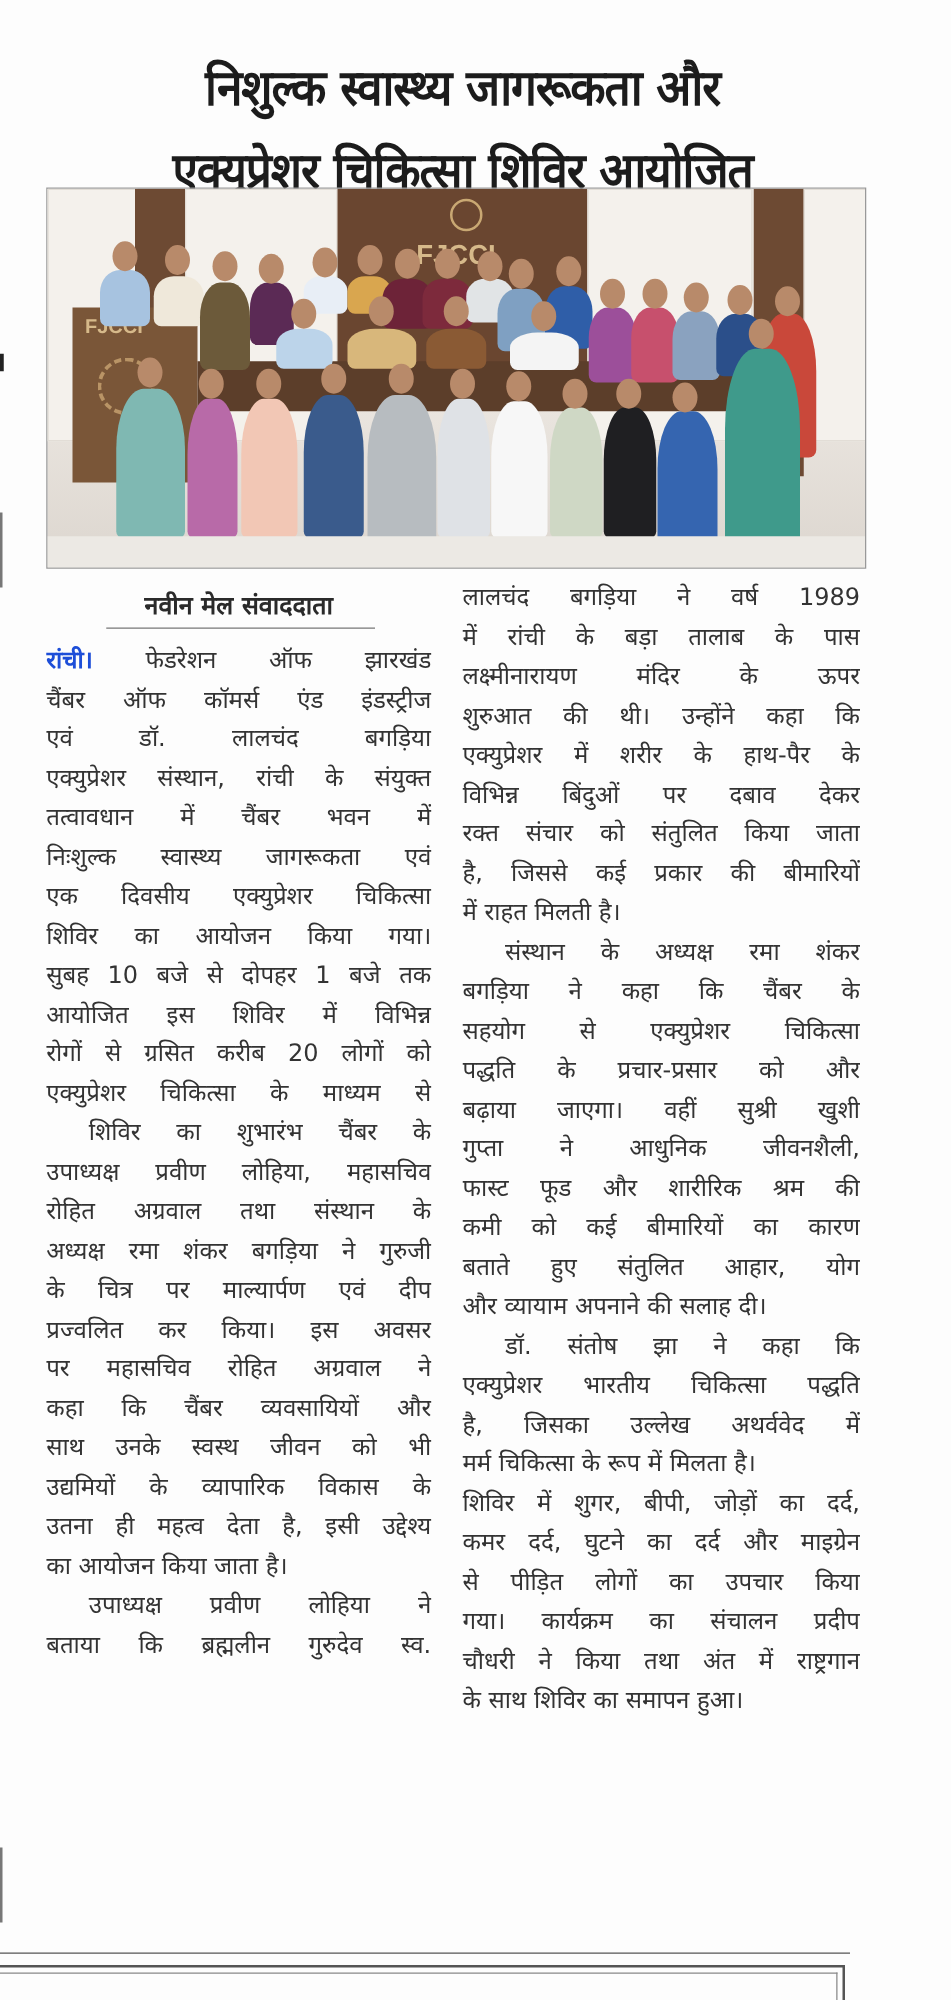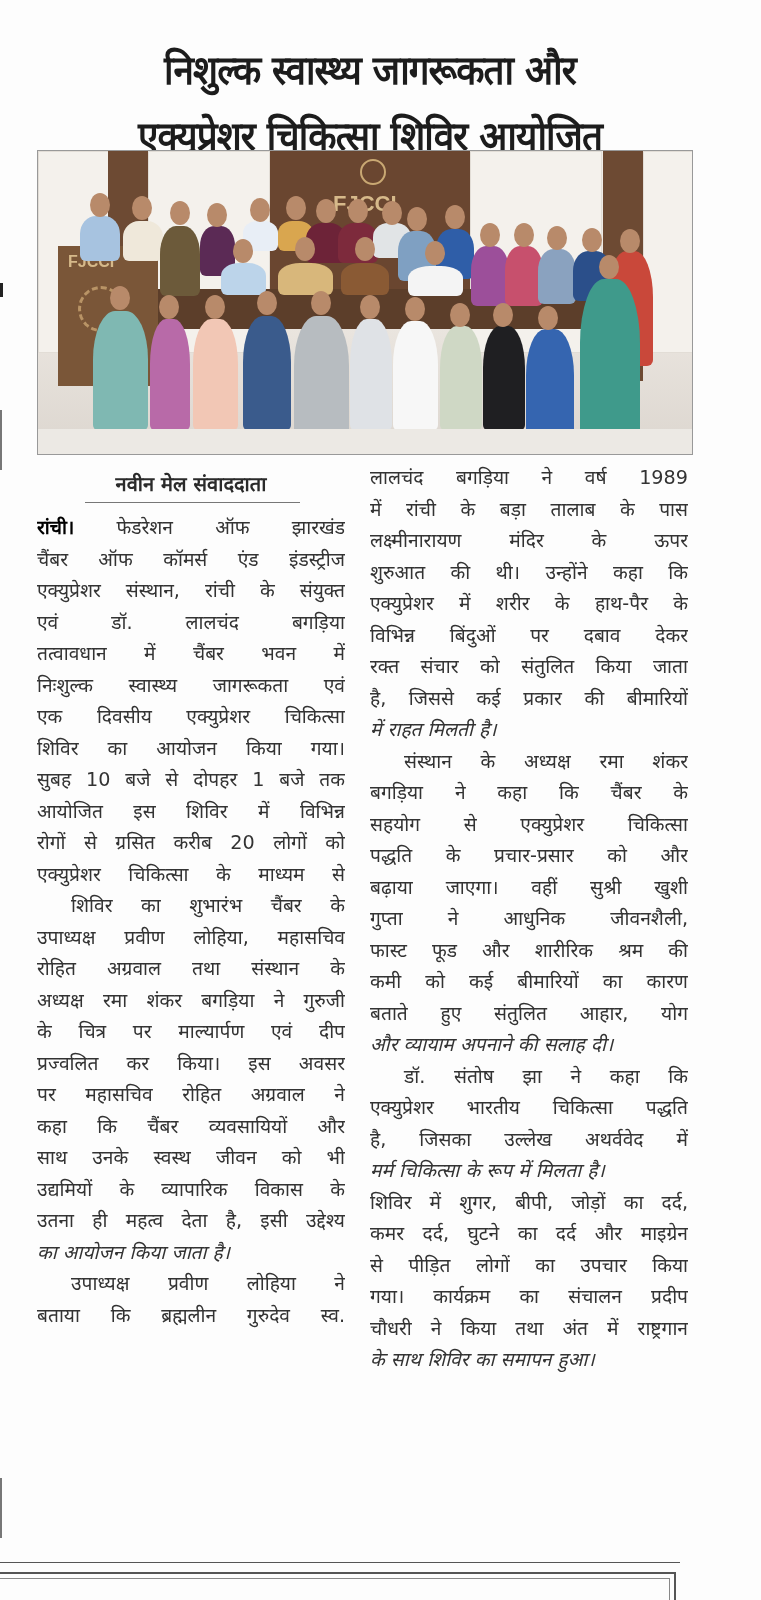--- a/index.html
+++ b/index.html
@@ -30,25 +30,25 @@
   .byline {
     position:absolute; left:37px; top:470px; width:308px; text-align:center;
     font-weight:bold; font-size:20px; color:#2a2a2a;
   }
   .byline-rule { position:absolute; left:85px; top:502px; width:215px; height:1px; background:#777; }
   .col {
     position:absolute; font-size:19.2px; line-height:31.5px; color:#333;
     text-align:justify; text-align-last:justify;
   }
   .col .ln { display:block; height:31.5px; white-space:nowrap; overflow:hidden; }
-  .col .ln.last { text-align-last:left;font-style:italic; }
+  .col .ln.last { text-align-last:left; }
   .col .ln.indent { padding-left:34px; }
   .left-col { left:37px; top:512px; width:308px; }
   .right-col { left:370px; top:462px; width:318px; }
-  .dateline { font-weight:bold; color:#000000; }
+  .dateline { font-weight:bold; color:#1d4ed8; }
   .bottom-rule { position:absolute; left:0; top:1562px; width:680px; height:1px; background:#555; }
   .box-frame {
     position:absolute; left:0; top:1572px; width:676px; height:40px;
     border-top:2px solid #555; border-right:2px solid #555; box-sizing:border-box;
   }
   .box-inner {
     position:absolute; left:0; top:1578px; width:670px; height:30px;
     border-top:1px solid #888; border-right:1px solid #888; box-sizing:border-box;
   }
   .edge-mark { position:absolute; left:0; background:#222; width:3px; }
@@ -151,22 +151,22 @@
 
     <div class="floor" style="height:25px;"></div>
   </div>
 
   <div class="byline">नवीन मेल संवाददाता</div>
   <div class="byline-rule"></div>
 
   <div class="col left-col">
     <span class="ln"><span class="dateline">रांची।</span><span> फेडरेशन ऑफ झारखंड</span></span>
     <span class="ln">चैंबर ऑफ कॉमर्स एंड इंडस्ट्रीज</span>
+    <span class="ln">एवं डॉ. लालचंद बगड़िया</span>
     <span class="ln">एक्युप्रेशर संस्थान, रांची के संयुक्त</span>
-    <span class="ln">एवं डॉ. लालचंद बगड़िया</span>
     <span class="ln">तत्वावधान में चैंबर भवन में</span>
     <span class="ln">निःशुल्क स्वास्थ्य जागरूकता एवं</span>
     <span class="ln">एक दिवसीय एक्युप्रेशर चिकित्सा</span>
     <span class="ln">शिविर का आयोजन किया गया।</span>
     <span class="ln">सुबह 10 बजे से दोपहर 1 बजे तक</span>
     <span class="ln">आयोजित इस शिविर में विभिन्न</span>
     <span class="ln">रोगों से ग्रसित करीब 20 लोगों को</span>
     <span class="ln">एक्युप्रेशर चिकित्सा के माध्यम से</span>
     <span class="ln indent">शिविर का शुभारंभ चैंबर के</span>
     <span class="ln">उपाध्यक्ष प्रवीण लोहिया, महासचिव</span>

